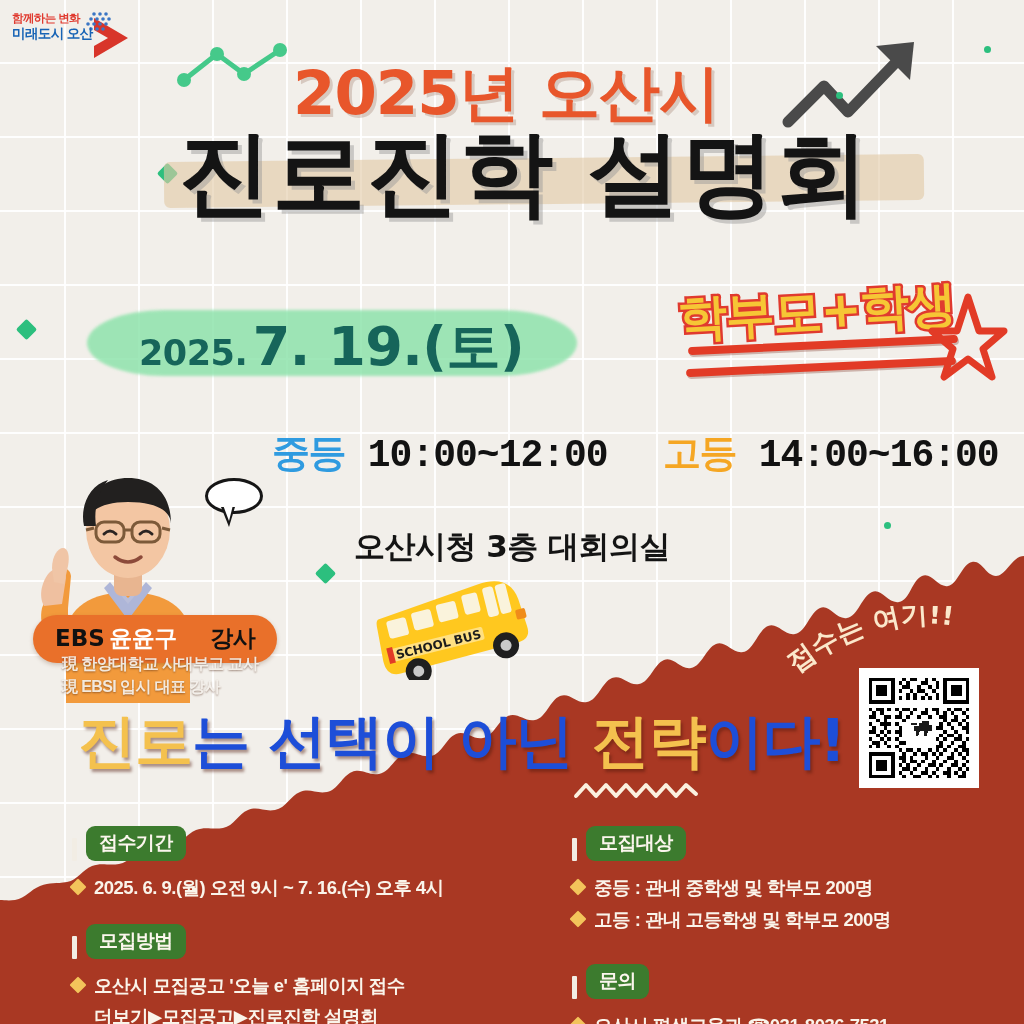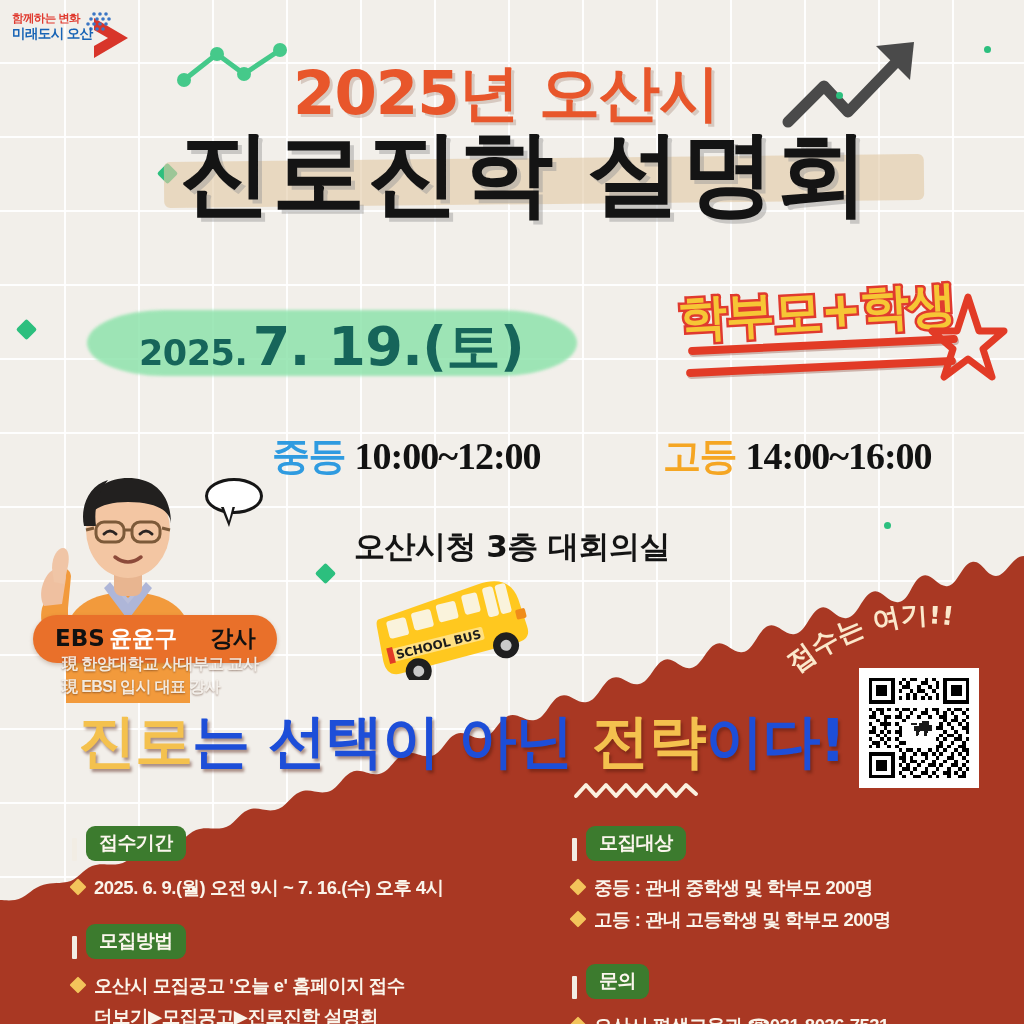--- a/index.html
+++ b/index.html
@@ -126,21 +126,21 @@
     box-shadow: 1px 2px 0 rgba(120,40,25,.3);
   }
   .badge-ul1 { left: 22px; top: 66px; width: 270px; height: 8px; transform: rotate(-2.6deg); }
   .badge-ul2 { left: 20px; top: 88px; width: 270px; height: 8px; transform: rotate(-2.6deg); }
 
   
   .sessions { position: absolute; left: 0; right: 0; top: 437px; z-index: 12; }
   .sess {
     position: absolute; white-space: nowrap;
     font-weight: 900; font-size: 38px; line-height: 1;
-    font-family: Liberation Serif, serif;
+    font-family: Liberation Mono, monospace;
   }
   .sess .lvl-mid { color: #2F9BE0; letter-spacing: -1.5px; }
   .sess .lvl-high { color: #F5A623; letter-spacing: -1.5px; }
   .sess .clock { color: #121212; letter-spacing: -1px; }
   .sess-a { left: 272px; top: 0; }
   .sess-b { left: 663px; top: 0; }
 
   
   .venue {
     position: absolute; left: 0; right: 0; top: 526px; z-index: 12;

